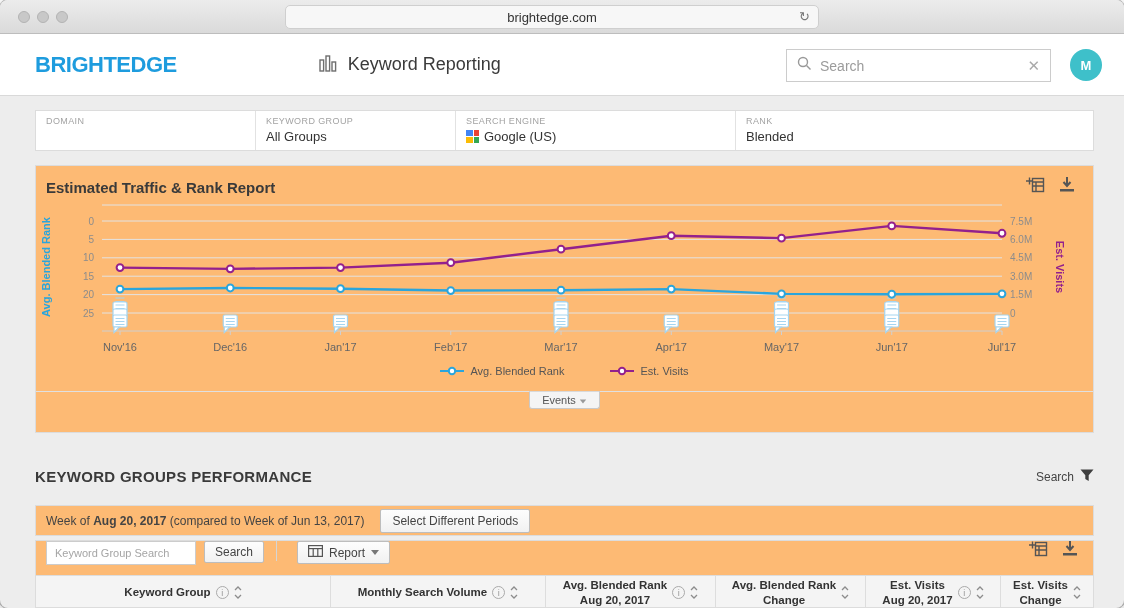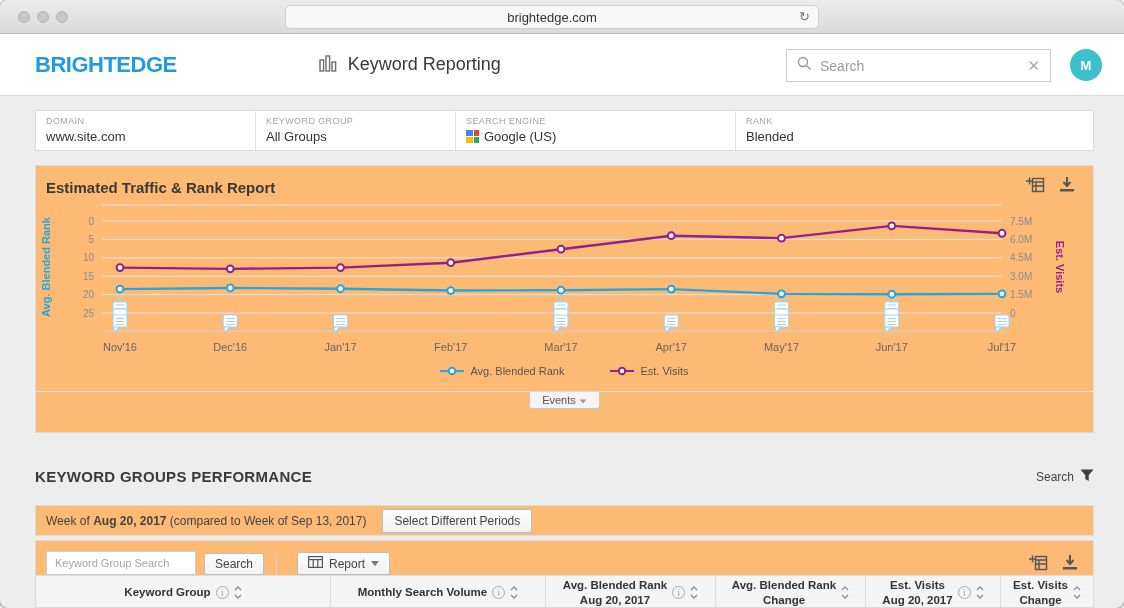--- a/index.html
+++ b/index.html
@@ -55,21 +55,21 @@
   .section-head { position:absolute; left:35px; top:468px; width:1059px; display:flex; justify-content:space-between; align-items:center;gap:32px; }
   .section-title { font-size:15px; font-weight:bold; color:#3A3A3A; letter-spacing:.3px; }
   .filters-link { font-size:12px; color:#444; display:flex; align-items:center; gap:6px; cursor:pointer; }
   #period-card { left:35px; top:505px; width:1059px; height:31px; display:flex; align-items:center; padding-left:10px; }
   .period-text { font-size:12px; color:#444; }
   .period-text b { font-weight:bold; }
   .btn { background:linear-gradient(#FDFDFD,#F1F1F1); border:1px solid #BDBDBD; border-radius:2px;
     font-size:12px; color:#444; padding:4px 11px; cursor:pointer; font-family:"Liberation Sans",sans-serif; }
   #period-card .btn { margin-left:16px; }
   #table-card { left:35px; top:540px; width:1059px; height:68px; overflow:hidden; }
-  .tbl-toolbar { height:34px; display:flex; align-items:flex-end; padding:0 15px 0 10px; }
+  .tbl-toolbar { height:34px; display:flex; align-items:flex-start; padding:0 15px 0 10px; }
   .tbl-toolbar input { width:150px; height:24px; border:1px solid #CCC; font-size:11px; padding:0 8px; color:#333;
     font-family:"Liberation Sans",sans-serif; outline:none; }
   .tbl-toolbar input::placeholder { color:#A5A5A5; }
   .tbl-toolbar .btn.small { padding:3px 10px; margin-left:8px; }
   .vdiv { width:1px; height:20px; background:#D5D5D5; margin:0 12px; }
   .cols-btn { display:flex; align-items:center; gap:6px; }
   .caret { display:inline-block; width:0; height:0; border-left:4px solid transparent; border-right:4px solid transparent; border-top:5px solid #777; }
   .toolbar-spacer { flex:1; }
   .thead { display:flex; border-top:1px solid #DDD; background:#F4F4F4; height:34px; }
   .th { border-right:1px solid #DDD; display:flex; align-items:center; justify-content:center; gap:5px; padding:0 4px; }
@@ -118,23 +118,20 @@
       </span>
       <input placeholder="Search" style="">
       <span class="clear">✕</span>
     </div>
     <div class="avatar">M</div>
   </div>
 
   <div class="filterbar" id="filterbar">
       <div class="fcell" style="width: 220px;">
         <div class="flabel">DOMAIN</div>
-        <div class="fvalue">
-          <span>www.site.com</span>
-        </div>
       </div>
       <div class="fcell" style="width: 200px;">
         <div class="flabel">KEYWORD GROUP</div>
         <div class="fvalue">
           <span>All Groups</span>
         </div>
       </div>
       <div class="fcell" style="width: 280px;">
         <div class="flabel">SEARCH ENGINE</div>
         <div class="fvalue">
@@ -351,21 +348,21 @@
       <span>Search</span>
       <span>
         <svg width="14" height="13" viewBox="0 0 14 13">
             <path d="M0.5 0.5 H13.5 L8.7 6.2 V12 L5.3 10 V6.2 Z" fill="#3F3F3F"></path>
           </svg>
       </span>
     </div>
   </div>
 
   <div class="card" id="period-card">
-    <span class="period-text"><span>Week of </span><b>Aug 20, 2017</b><span> (compared to Week of Sep 13, 2017)</span></span>
+    <span class="period-text"><span>Week of </span><b>Aug 20, 2017</b><span> (compared to Week of Jun 13, 2017)</span></span>
     <button class="btn">Select Different Periods</button>
   </div>
 
   <div class="card" id="table-card">
     <div class="tbl-toolbar">
       <input placeholder="Keyword Group Search" style="">
       <button class="btn small">Search</button>
       <span class="vdiv"></span>
       <button class="btn small cols-btn">
         <span>

